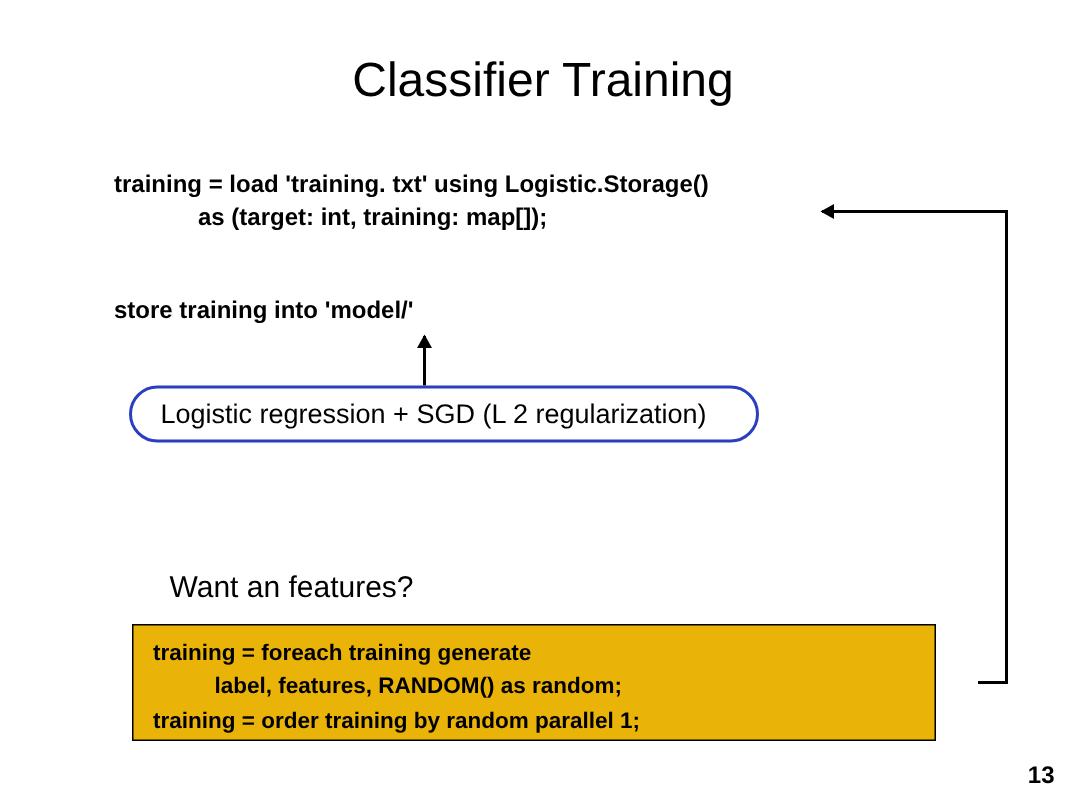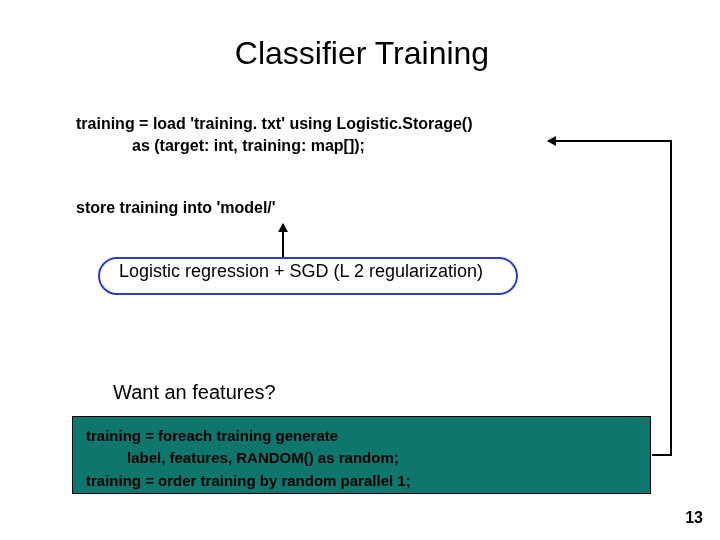--- a/index.html
+++ b/index.html
@@ -3,25 +3,25 @@
 <meta charset="utf-8">
 <style>
   * { box-sizing: border-box; margin: 0; padding: 1px; }
   html, body { width: 720px; height: 540px; background: #fff; font-family: Arial, Helvetica, sans-serif; color: #000; position: relative; }
   .slide { width: 720px; height: 540px; position: relative; }
   .title { position: absolute; top: 32px; left: 0; width: 720px; text-align: center; font-size: 32px; font-weight: 400; }
   .code1 { position: absolute; top: 110px; left: 72px; font-size: 16px; font-weight: bold; line-height: 1.25; }
   .code1 .indent { margin-left: 56px; }
   .code2 { position: absolute; top: 178px; left: 72px; font-size: 16px; font-weight: bold; line-height: 1.25; margin-top: 16px; }
   .code2 .indent { margin-left: 56px; }
-  .bubble { position: absolute; top: 255px; left: 96px; width: 420px; height: 38px; border: 2px solid #2a3fbf; border-radius: 19px; background: #fff; display: flex; align-items: flex-start; padding-left: 18px; font-size: 18px; }
+  .bubble { position: absolute; top: 255px; left: 84px; width: 420px; height: 38px; border: 2px solid #2a3fbf; border-radius: 19px; background: #fff; display: flex; align-items: center; padding-left: 18px; font-size: 18px; }
   .arrow-up { position: absolute; left: 280px; top: 222px; width: 2px; height: 33px; background: #000; }
   .arrow-up::before { content: ""; position: absolute; top: -1px; left: -4px; border-left: 5px solid transparent; border-right: 5px solid transparent; border-bottom: 9px solid #000; }
   .question { position: absolute; top: 378px; left: 110px; font-size: 20px; }
-  .box { position: absolute; top: 414px; left: 70px; width: 579px; height: 78px; background: #0f766e; border: 1px solid #000; padding: 8px 12px; font-size: 15px; font-weight: bold; line-height: 1.35; }
+  .box { position: absolute; top: 414px; left: 86px; width: 536px; height: 78px; background: #eab308; border: 1px solid #000; padding: 8px 12px; font-size: 15px; font-weight: bold; line-height: 1.35; }
   .box .indent { margin-left: 41px; }
   .pageno { position: absolute; right: 18px; bottom: 14px; font-size: 16px; font-weight: bold; }
   
   .conn-h1 { position: absolute; top: 452px; left: 650px; width: 20px; height: 2px; background: #000; }
   .conn-v  { position: absolute; top: 138px; left: 668px; width: 2px; height: 316px; background: #000; }
   .conn-h2 { position: absolute; top: 138px; left: 546px; width: 124px; height: 2px; background: #000; }
   .conn-h2::before { content: ""; position: absolute; left: -1px; top: -4px; border-top: 5px solid transparent; border-bottom: 5px solid transparent; border-right: 9px solid #000; }
 </style>
 </head>
 <body>

